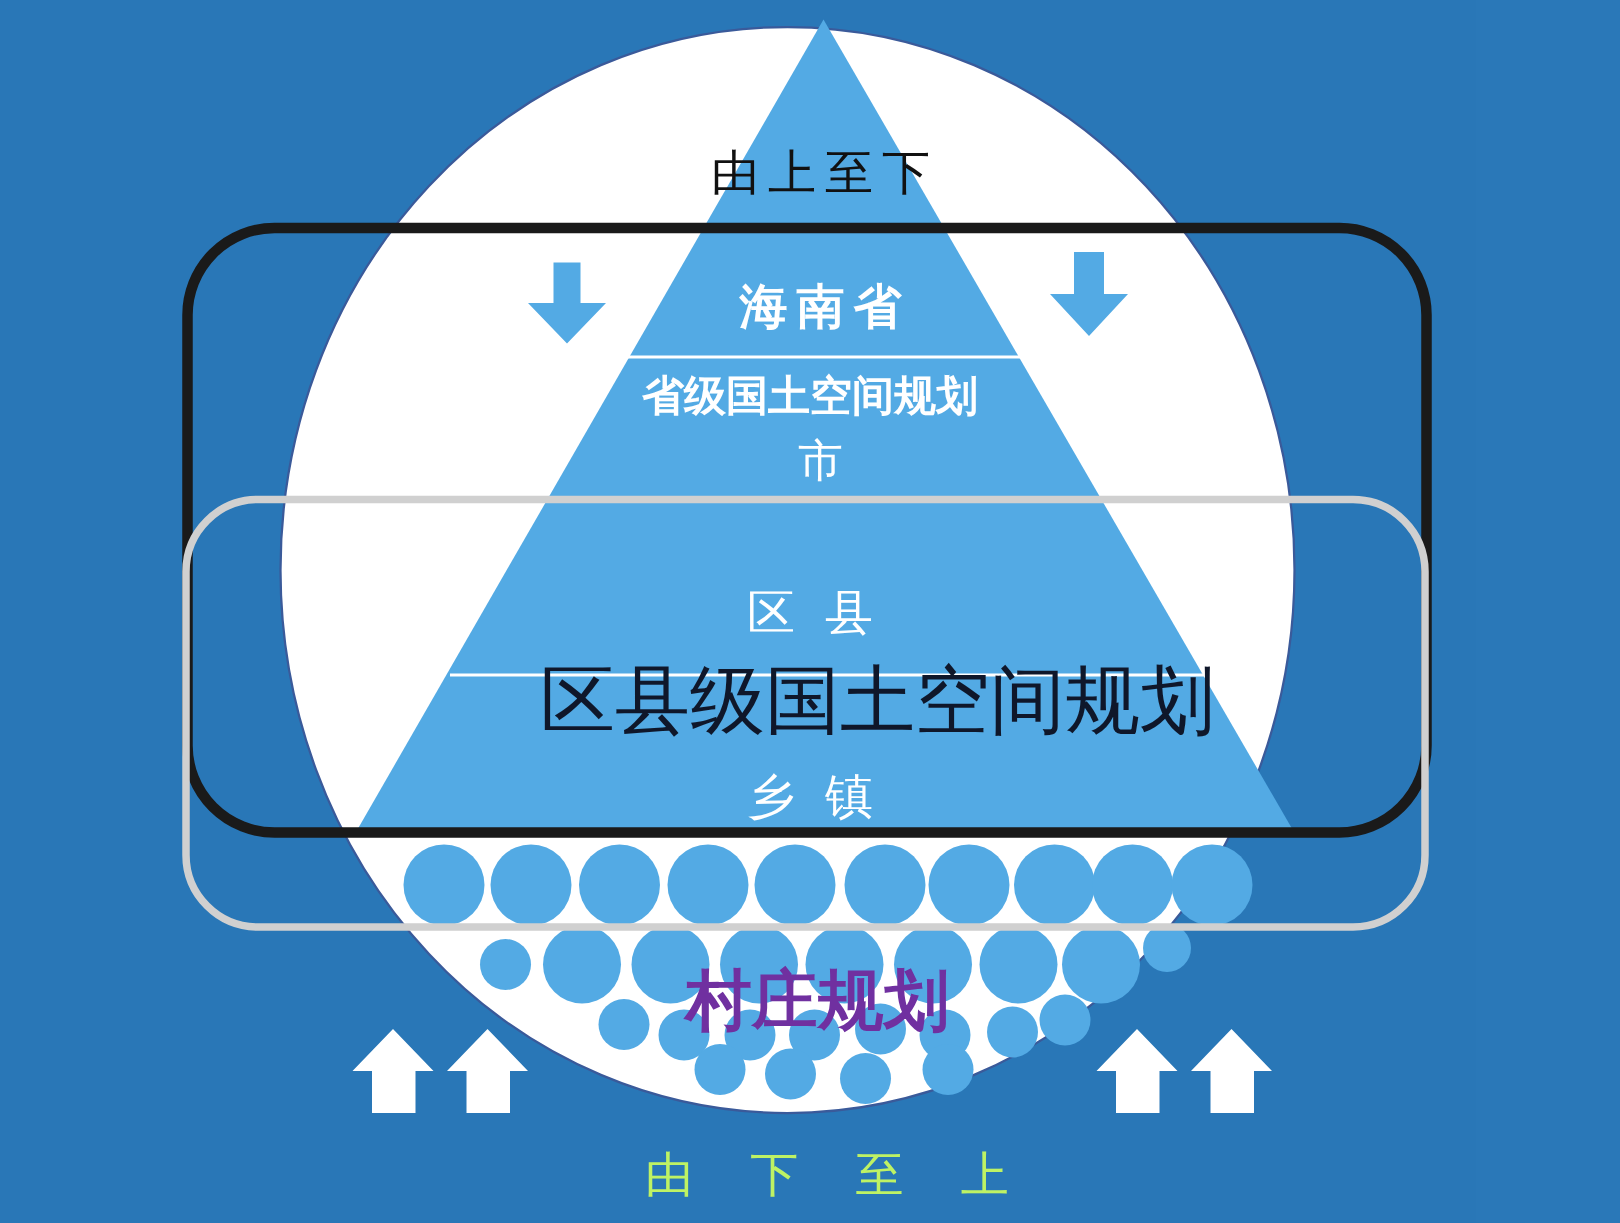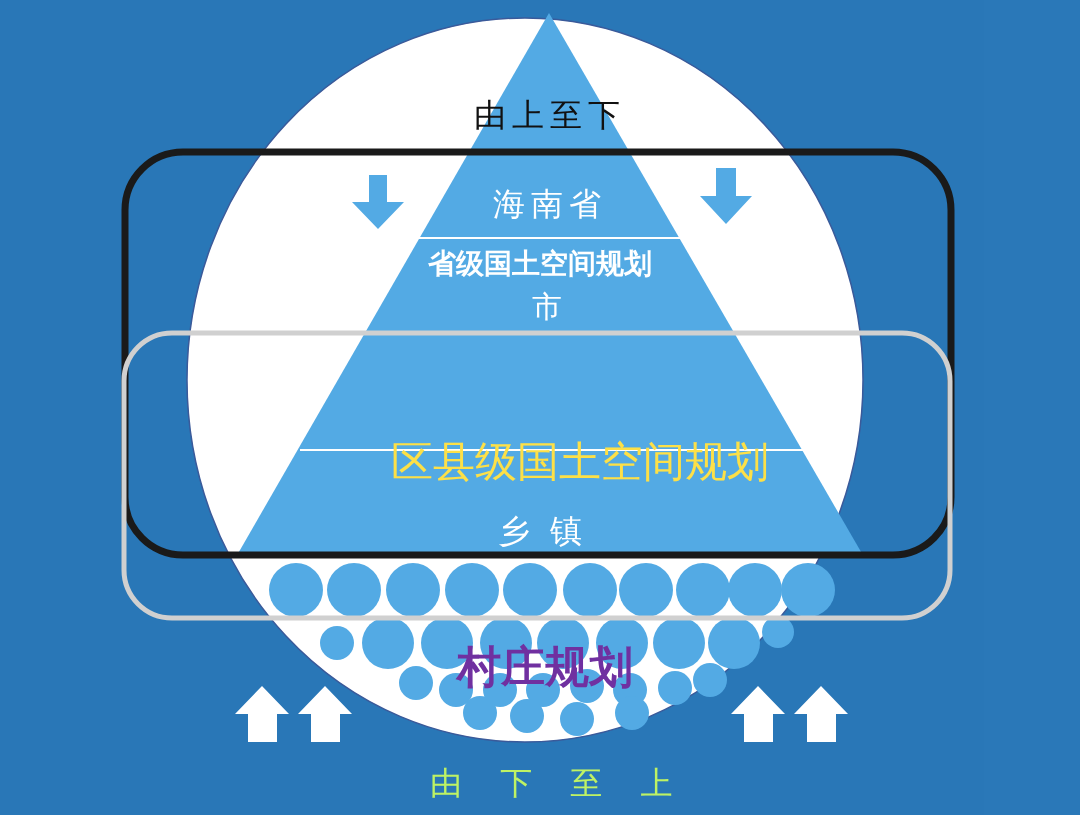--- a/index.html
+++ b/index.html
@@ -3,27 +3,27 @@
 <meta charset="utf-8">
 <style>
   html, body { margin:0; padding:0; }
   body { width:1080px; height:815px; overflow:hidden; background:#2a78b8; font-family:"DejaVu Sans", sans-serif; }
   .stage { position:relative; width:984px; height:815px; background:#2977b7; overflow:hidden; }
   svg.bg { position:absolute; left:0; top:0; }
   .txt { position:absolute; white-space:nowrap; text-align:center; }
   .top-title { left:460px; top:94px; width:180px; font-size:32px; color:#111; letter-spacing:6px; }
   .bottom-title { left:430px; top:762px; width:220px; font-size:32px; color:#bef264; letter-spacing:14px; }
   .lvl { color:#fff; font-size:32px; letter-spacing:6px; }
-  .lvl-province { left:470px; top:183px; width:160px; }
+  .lvl-province { left:470px; top:183px; width:160px;font-weight:bold; }
   .lvl-city { left:500px; top:287px; width:100px; font-size:30px; }
   .lvl-county { left:480px; top:387px; width:140px; letter-spacing:20px; }
   .lvl-town { left:480px; top:482px; width:140px; letter-spacing:20px;margin-top:28px; }
   .lvl-village { left:480px; top:570px; width:140px; letter-spacing:4px; }
   .plan-province { left:340px; top:245px; width:400px; font-size:28px; font-weight:bold; color:#ffffff; }
-  .plan-county { left:360px; top:434px; width:440px; font-size:42px; color:#fde047; }
+  .plan-county { left:360px; top:434px; width:440px; font-size:50px; color:#0f172a; }
   .plan-village { left:420px; top:638px; width:250px; font-size:44px; font-weight:bold; color:#7030a0; }
 </style>
 </head>
 <body>
 
 <div class="stage">
   <svg class="bg" width="1080" height="815" viewBox="0 0 1080 815">
 
     <ellipse cx="525" cy="380" rx="338" ry="362" fill="#ffffff" stroke="#3a5a9a" stroke-width="1.5"></ellipse>
 
@@ -80,17 +80,18 @@
       <polygon points="325,686 352,714 340,714 340,742 311,742 311,714 298,714"></polygon>
       <polygon points="758,686 785,714 773,714 773,742 744,742 744,714 731,714"></polygon>
       <polygon points="821,686 848,714 836,714 836,742 807,742 807,714 794,714"></polygon>
     </g>
   </svg>
 
   <div class="txt top-title">由上至下</div>
   <div class="txt lvl lvl-province">海南省</div>
   <div class="txt plan-province">省级国土空间规划</div>
   <div class="txt lvl lvl-city">市</div>
+  <div class="txt lvl lvl-county">区县</div>
   <div class="txt plan-county">区县级国土空间规划</div>
   <div class="txt lvl lvl-town">乡镇</div>
   <div class="txt plan-village">村庄规划</div>
   <div class="txt bottom-title">由 下 至 上</div>
 </div>
 
 </body></html>

